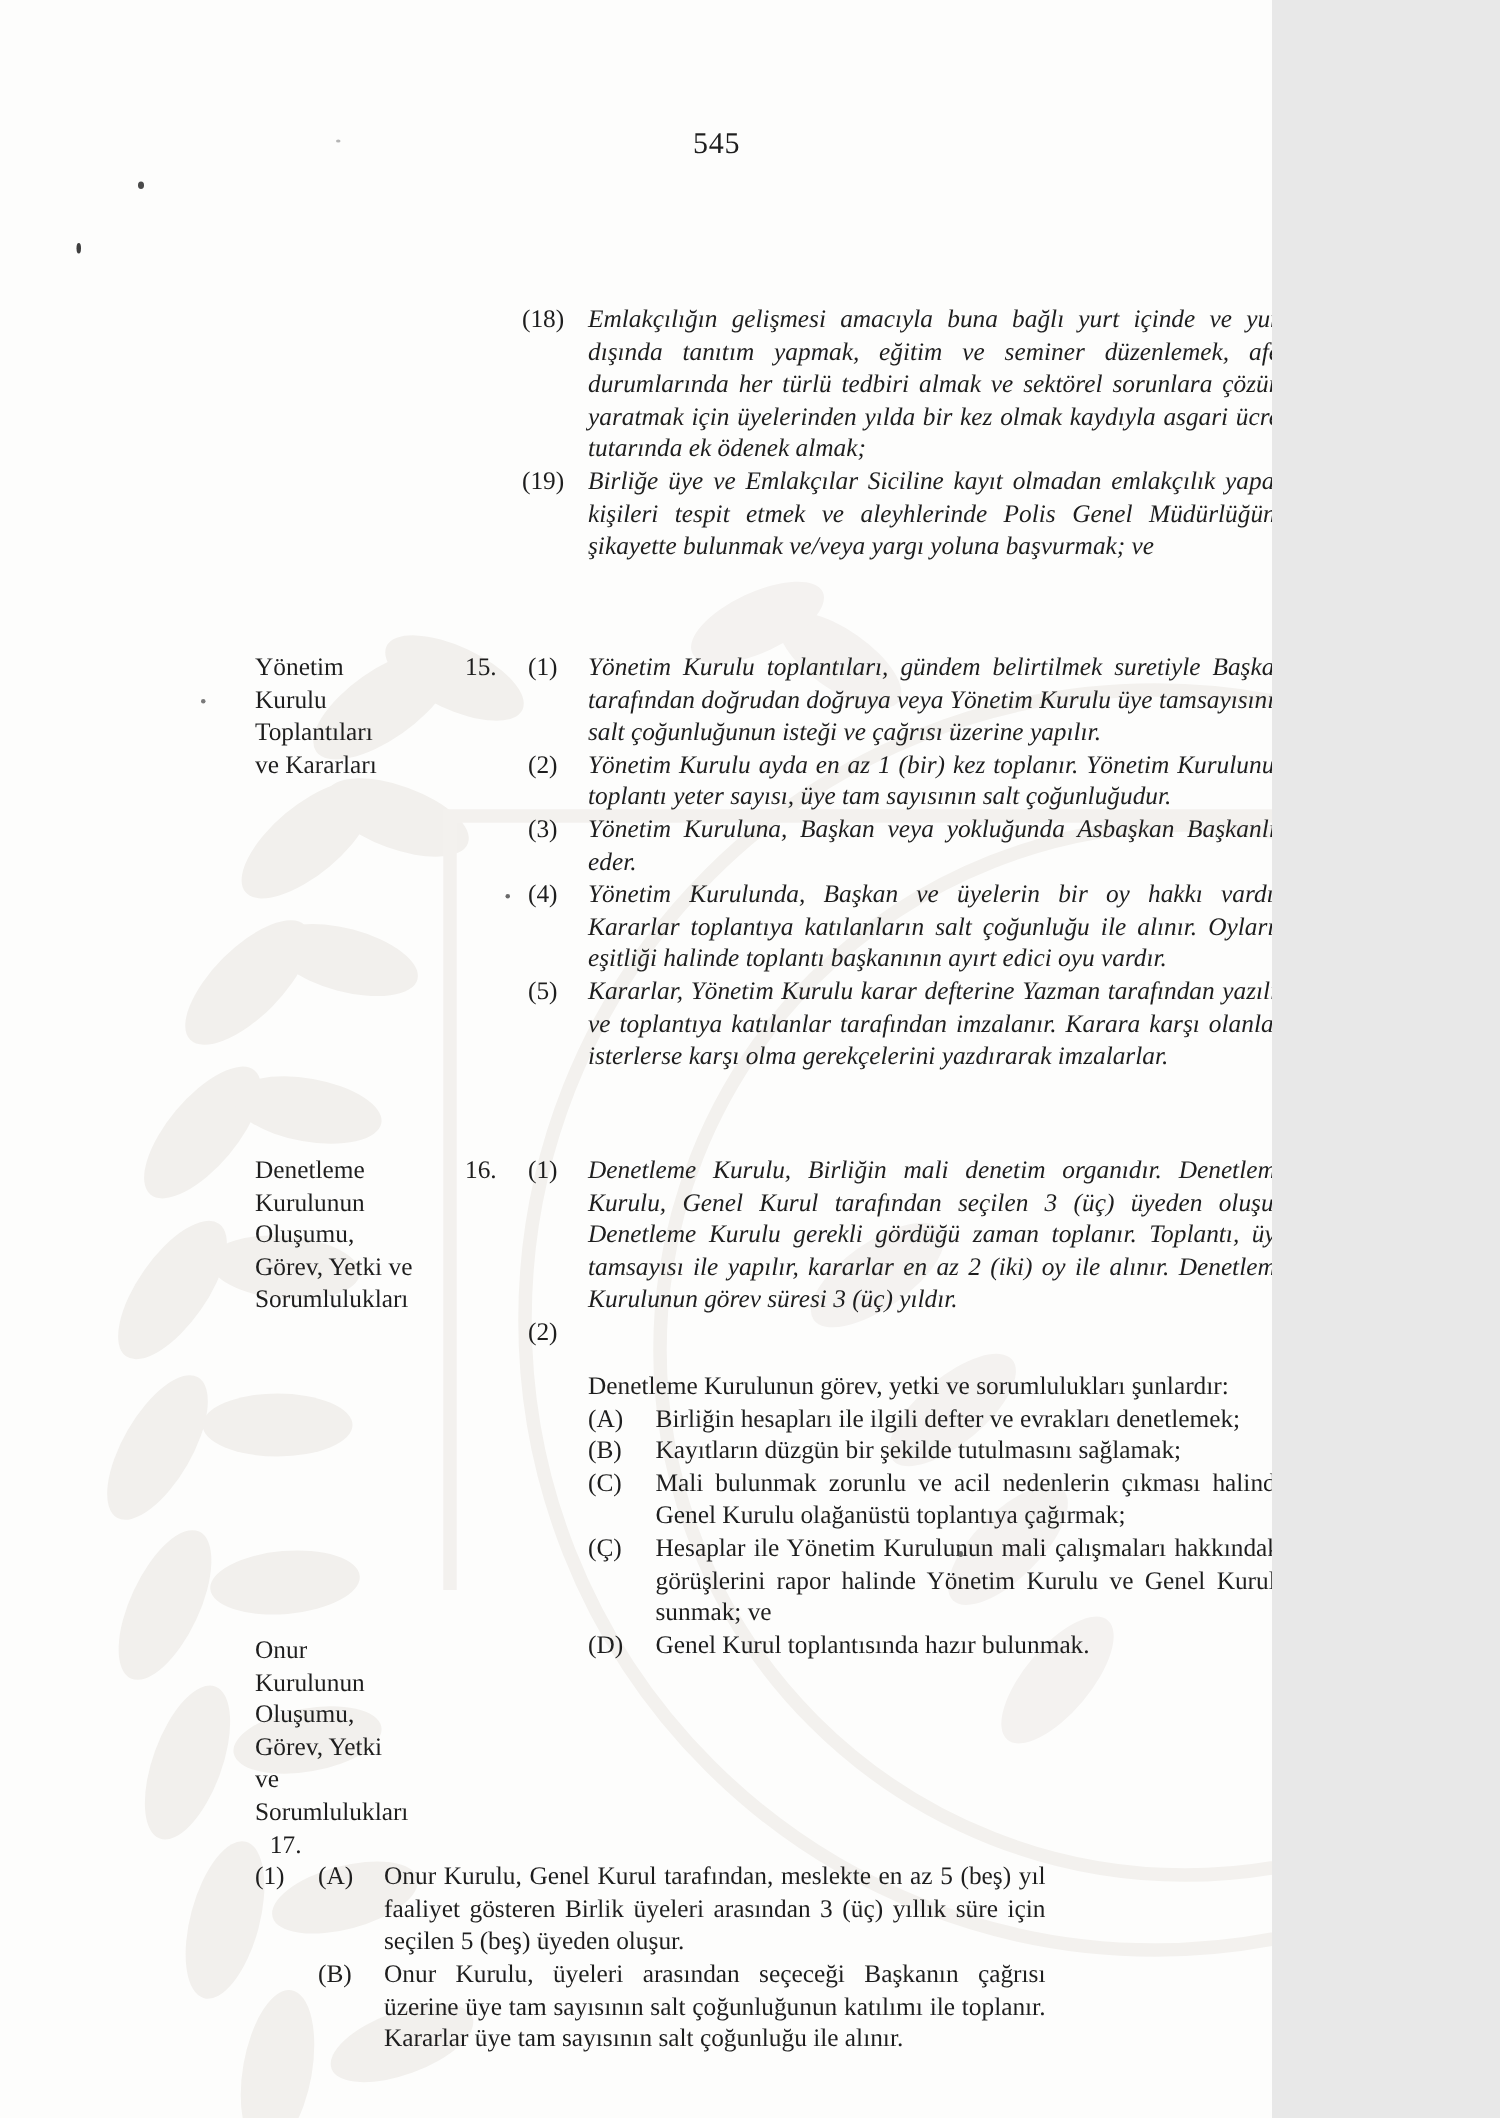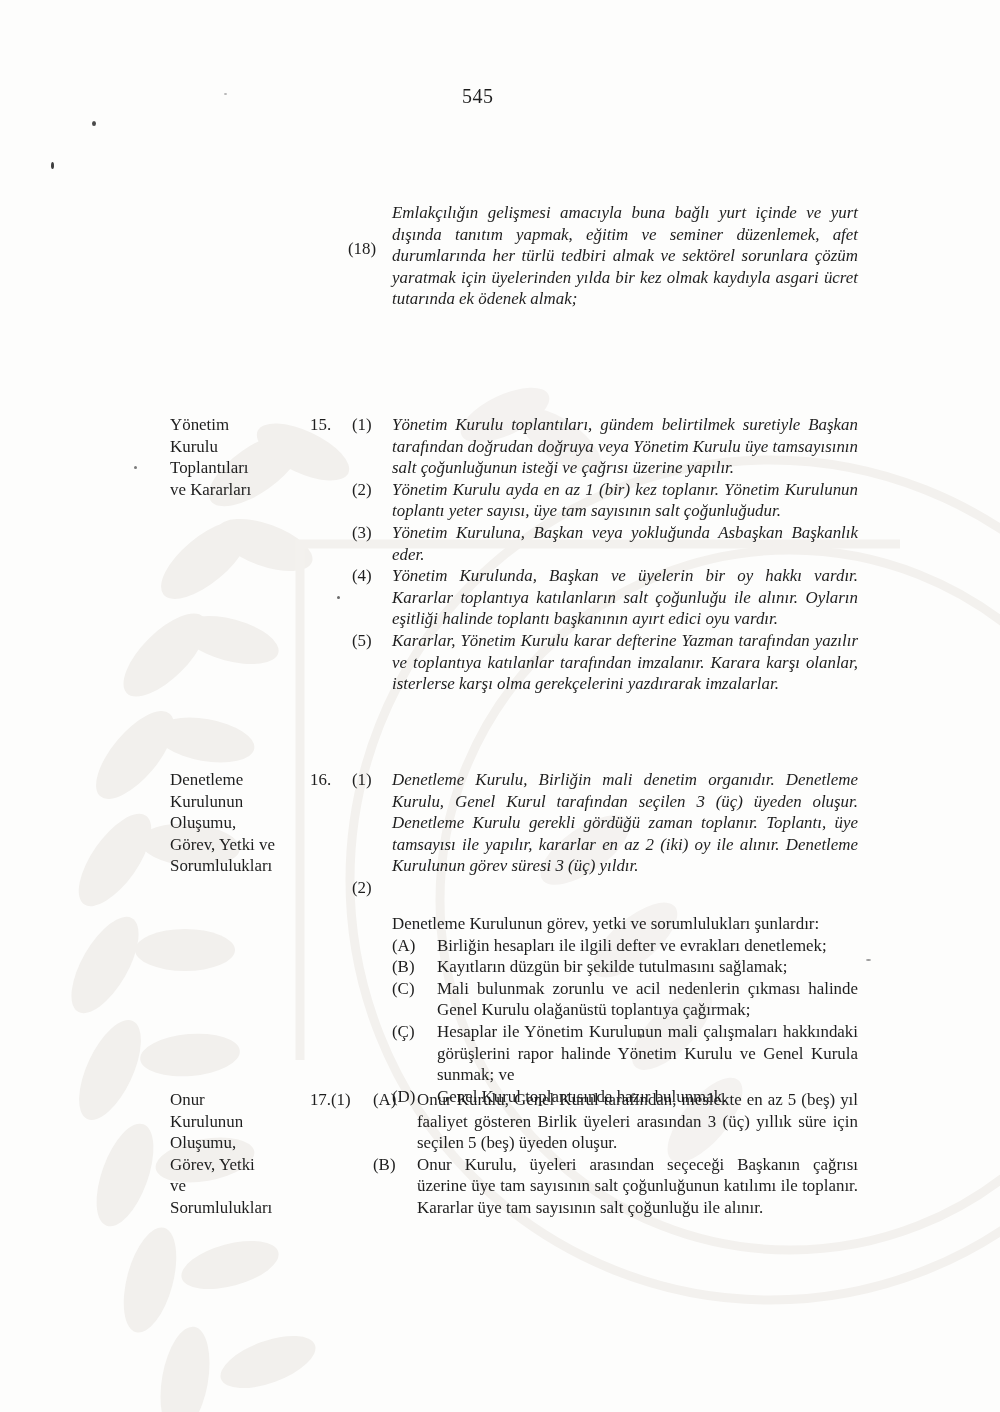--- a/index.html
+++ b/index.html
@@ -1,43 +1,43 @@
 <!DOCTYPE html>
 <html><head>
 <meta charset="utf-8">
 <style>
   html,body{margin:0;padding:0;}
   body{background:#e8e8e8;}
   .page{
     position:relative;
-    width:1000px;height:1412px;
+    width:848px;height:1412px;
     background:#fefefdff;
     background-color:#fdfdfc;
     font-family:"Liberation Serif","DejaVu Serif",serif;
     color:#1e1e1e;
     font-size:16.9px;
     line-height:21.6px;
     overflow:hidden;
   }
   .wm{position:absolute;left:0;top:0;z-index:0;pointer-events:none;}
   .content{position:relative;z-index:1;}
   .page-number{
     position:absolute;left:462px;top:86px;
     font-size:20px;letter-spacing:0.5px;
   }
   
   .intro{position:absolute;left:348px;top:202px;width:510px;}
   .item{display:flex;align-items:flex-start;}
-  .inum{flex:0 0 44px;margin-top:36px;}
+  .inum{flex:0 0 44px;}
   .itext{flex:1;text-align:justify;font-style:italic;}
   
   .sec{position:absolute;left:170px;display:flex;align-items:flex-start;}
-  .sec15{top:414px;}
+  .sec15{top:434px;}
   .sec16{top:769px;}
-  .sec17{top:1089px;}
+  .sec17{top:1089px;flex-direction:column;}
   .mlabel{width:140px;white-space:pre-line;}
   .snum{width:42px;}
   .sitems{width:506px;}
   .inum2{flex:0 0 40px;}
   
   .subblock{flex:1;}
   .lead{text-align:justify;margin-top:36px;}
   .sub{display:flex;align-items:flex-start;}
   .sinum{flex:0 0 45px;}
   .sitext{flex:1;text-align:justify;}
@@ -102,20 +102,24 @@
 
   <div class="content">
 
     <div class="page-number">545</div>
 
     <div class="intro">
       <div class="item">
         <span class="inum">(18)</span>
         <span class="itext">Emlakçılığın gelişmesi amacıyla buna bağlı yurt içinde ve yurt dışında tanıtım yapmak, eğitim ve seminer düzenlemek, afet durumlarında her türlü tedbiri almak ve sektörel sorunlara çözüm yaratmak için üyelerinden yılda bir kez olmak kaydıyla asgari ücret tutarında ek ödenek almak;</span>
       </div>
+      <div class="item">
+        <span class="inum">(19)</span>
+        <span class="itext">Birliğe üye ve Emlakçılar Siciline kayıt olmadan emlakçılık yapan kişileri tespit etmek ve aleyhlerinde Polis Genel Müdürlüğüne şikayette bulunmak ve/veya yargı yoluna başvurmak; ve</span>
+      </div>
     </div>
 
     <div class="sec sec15">
       <div class="mlabel">Yönetim
 Kurulu
 Toplantıları
 ve Kararları</div>
       <div class="snum">15.</div>
       <div class="sitems">
         <div class="item">

